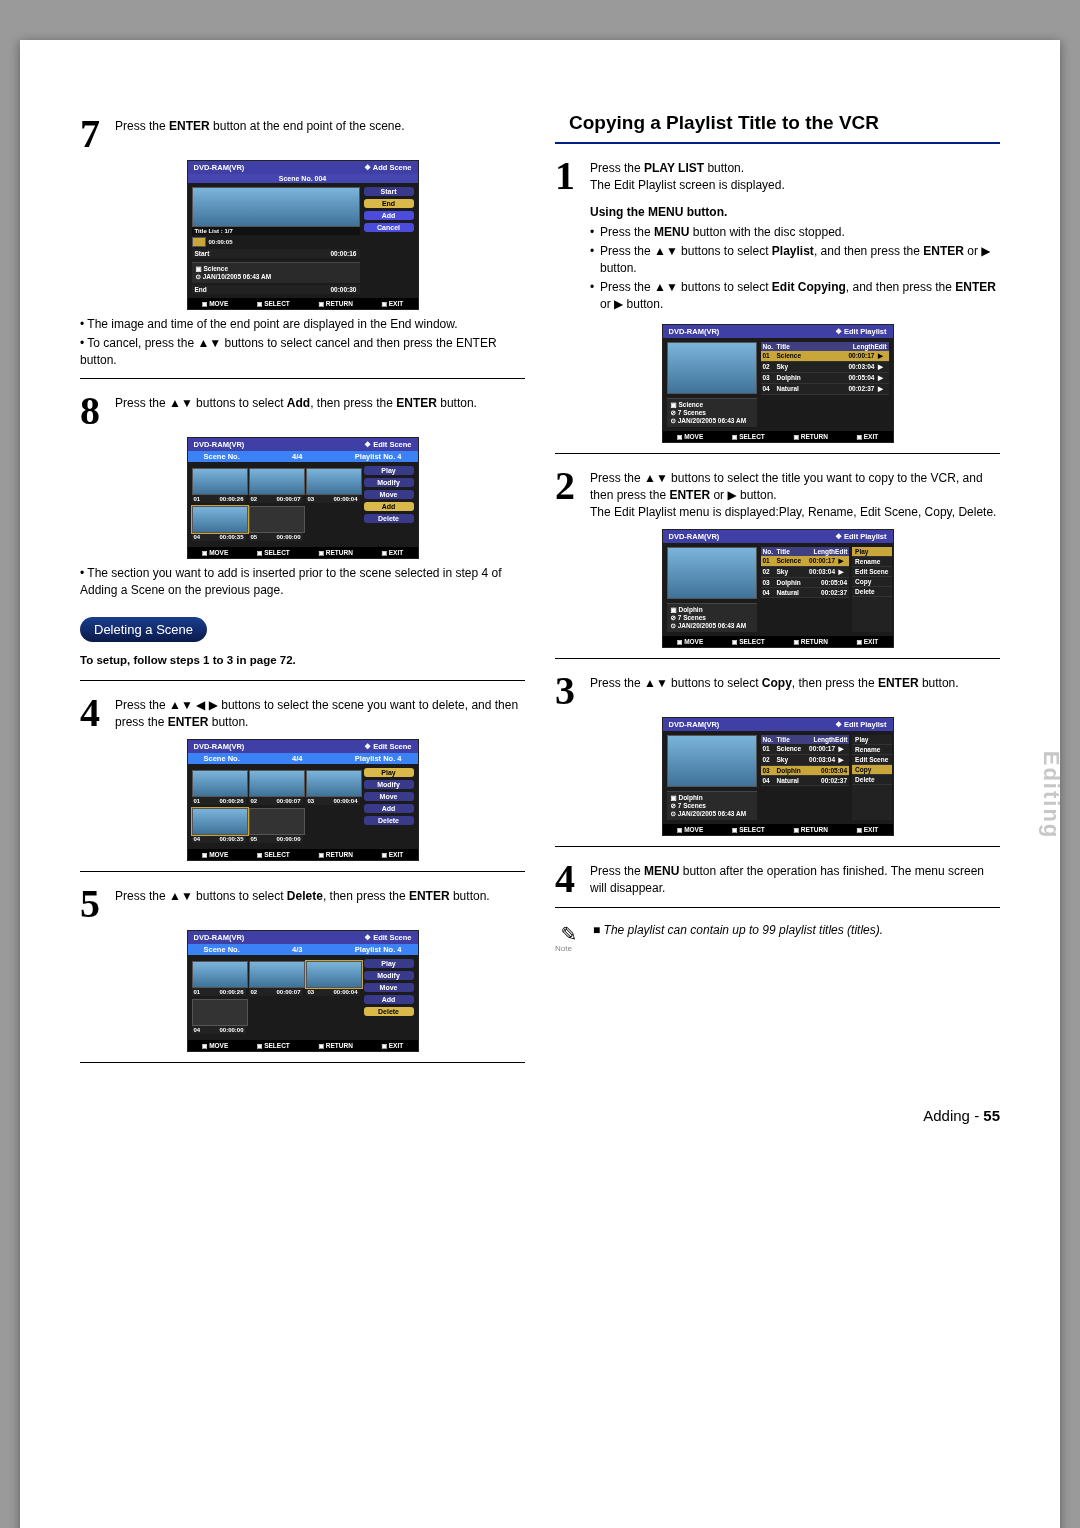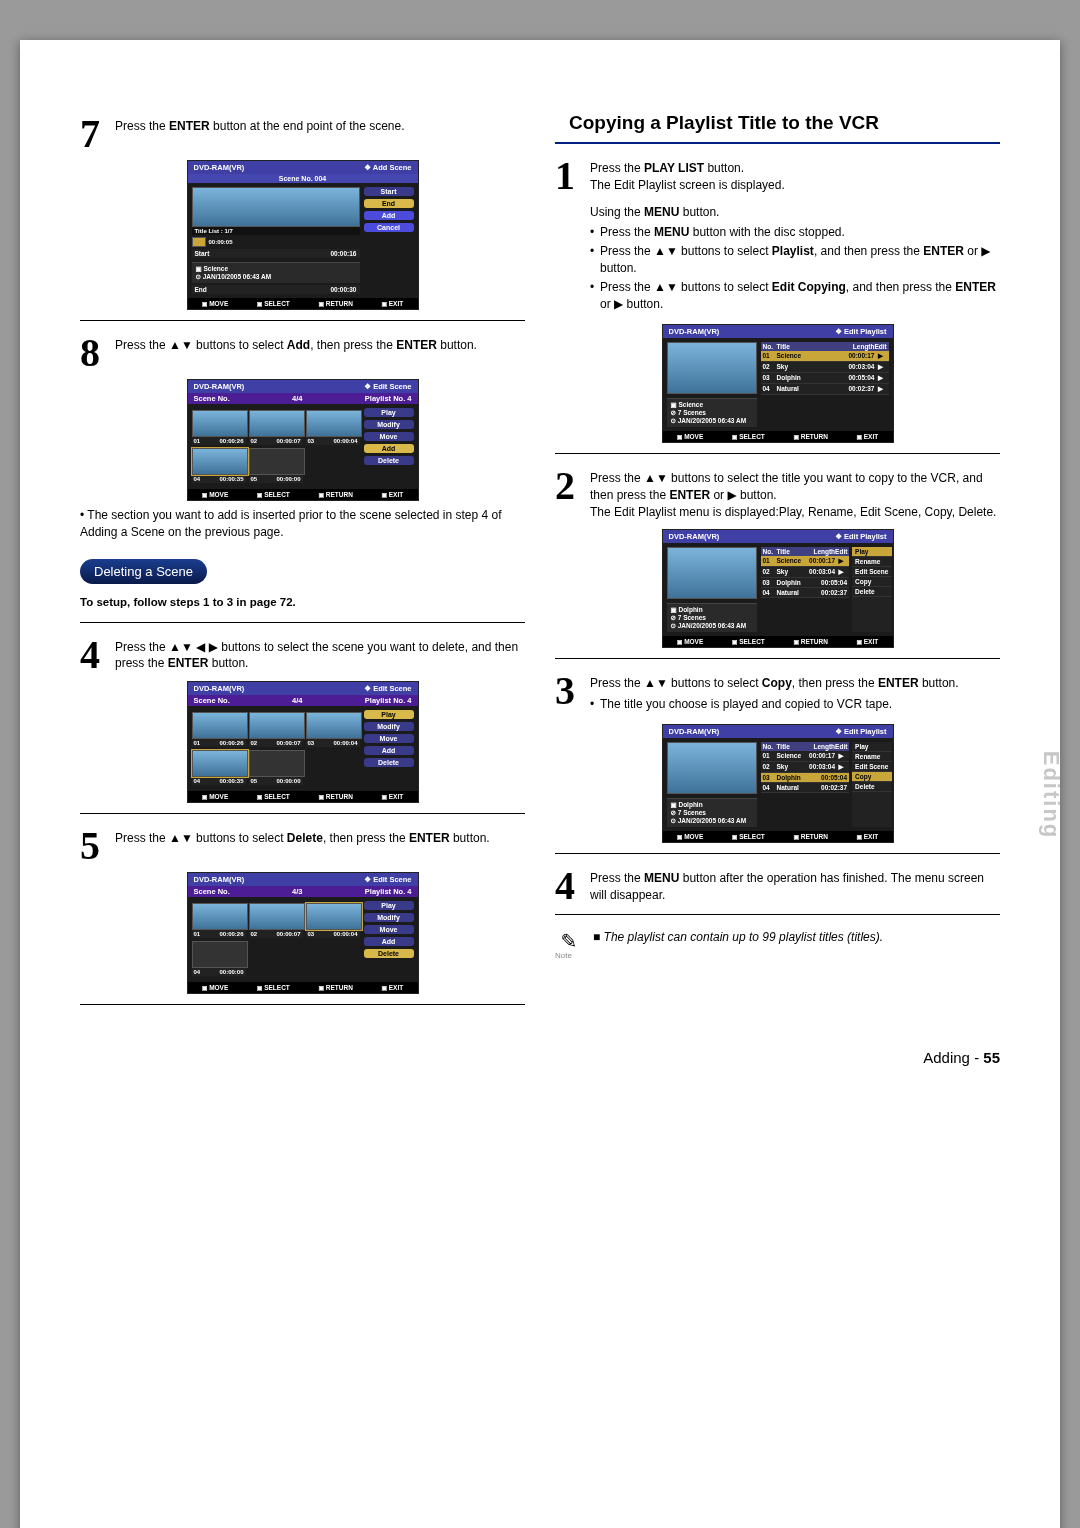--- a/index.html
+++ b/index.html
@@ -132,22 +132,22 @@
     font-size: 6px;
   }
   .scene-cell .thumb-sm { width: 100%; height: 25px; display: block; }
   .scene-lbl {
     background: #222;
     padding: 1px 2px;
     display: flex;
     justify-content: space-between;
   }
   .row-head {
-    background: #4c1d95;
-    padding: 1px 6px;
+    background: #3b82f6;
+    padding: 1px 16px;
     display: flex;
     justify-content: space-between;
   }
   .bullet-block {
     font-size: 12px;
     line-height: 1.4;
     margin: 4px 0 10px 0;
   }
   .bullet-block p { margin: 2px 0; }
   .sep {
@@ -329,20 +329,24 @@
           </div>
         </div>
         <div class="osd-foot">
           <span>MOVE</span>
             <span>SELECT</span>
             <span>RETURN</span>
             <span>EXIT</span>
         </div>
       </div>
 
+      <div class="bullet-block">
+        <p>• <span>The image and time of the end point are displayed in the End window.</span></p>
+        <p>• <span>To cancel, press the ▲▼ buttons to select cancel and then press the ENTER button.</span></p>
+      </div>
 
       <hr class="sep">
 
       
       <div class="step-row">
         <div class="step-num">8</div>
         <div class="step-body">
           <span>Press the ▲▼ buttons to select </span><b>Add</b><span>, then press the </span><b>ENTER</b><span> button.</span>
         </div>
       </div>
@@ -577,21 +581,21 @@
         <div class="section-bar"></div>
         <div class="section-title">Copying a Playlist Title to the VCR</div>
       </div>
       <div class="section-rule"></div>
 
       <div class="step-row">
         <div class="step-num">1</div>
         <div class="step-body">
           <span>Press the </span><b>PLAY LIST</b><span> button.</span><br>
           <span>The Edit Playlist screen is displayed.</span>
-          <p style="margin:10px 0 2px 0;"><span>Using the </span><b>MENU</b><span> button.</span></p>
+          <p style="margin:10px 0 2px 0;font-weight:bold;"><span>Using the </span><b>MENU</b><span> button.</span></p>
           <ul class="ul-custom">
             <li><span>Press the </span><b>MENU</b><span> button with the disc stopped.</span></li>
             <li><span>Press the ▲▼ buttons to select </span><b>Playlist</b><span>, and then press the </span><b>ENTER</b><span> or ▶ button.</span></li>
             <li><span>Press the ▲▼ buttons to select </span><b>Edit Copying</b><span>, and then press the </span><b>ENTER</b><span> or ▶ button.</span></li>
           </ul>
         </div>
       </div>
 
       <div class="osd">
         <div class="osd-head">
@@ -723,23 +727,20 @@
             <span>EXIT</span>
         </div>
       </div>
 
       <hr class="sep">
 
       <div class="step-row">
         <div class="step-num">3</div>
         <div class="step-body">
           <span>Press the ▲▼ buttons to select </span><b>Copy</b><span>, then press the </span><b>ENTER</b><span> button.</span>
-          <ul class="ul-custom">
-              <li>The title you choose is played and copied to VCR tape.</li>
-            </ul>
         </div>
       </div>
 
       <div class="osd">
         <div class="osd-head">
             <span>DVD-RAM(VR)</span>
             <span>❖  Edit Playlist</span>
           </div>
         <div class="osd-body">
           <div class="osd-left" style="width:90px;flex:none;">

